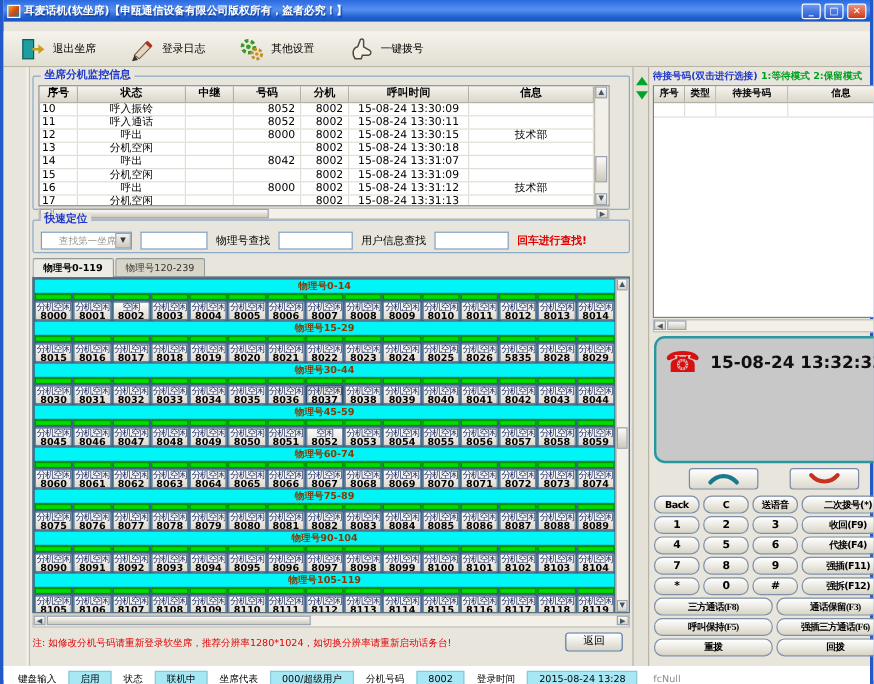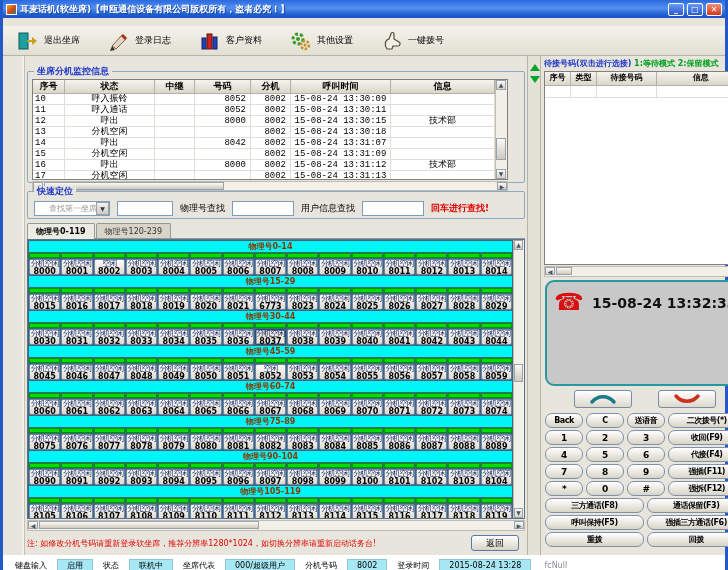--- a/index.html
+++ b/index.html
@@ -31,31 +31,31 @@
     background:#E4E1D6;}
   .split-arrow{width:0;height:0;border-left:5px solid transparent;border-right:5px solid transparent;
     position:absolute;left:2px;}
   .split-up{border-bottom:7px solid #00A428;top:8px;}
   .split-down{border-top:7px solid #00A428;top:20px;}
   .right-col{flex:1;display:flex;flex-direction:column;padding:2px 2px 0 3px;}
   
   .fs{position:relative;border:1px solid #8AAAC8;border-radius:2px;}
   .fs-legend{position:absolute;top:-6px;left:6px;background:#E8E5DC;padding:0 3px;
     font-size:9px;font-weight:bold;color:#2038C8;line-height:11px;}
-  .fs-monitor{margin-top:13px;height:112px;padding:7px 16px 2px 4px;flex:none;}
+  .fs-monitor{margin-top:5px;height:112px;padding:7px 16px 2px 4px;flex:none;}
   
   .mt{height:101px;display:flex;border:1px solid #808080;background:#fff;}
   .mt-main{flex:1;display:flex;flex-direction:column;overflow:hidden;}
   .mt-head{display:flex;height:14px;flex:none;}
   .mt-head .mt-c{background:linear-gradient(180deg,#F6F4EE,#DAD6CA);border-right:1px solid #B4B0A4;
     border-bottom:1px solid #B4B0A4;font-weight:bold;}
   .mt-c{font-size:9px;line-height:12px;text-align:center;overflow:hidden;white-space:nowrap;flex:none;}
   .mt-c0{width:32px;}.mt-c1{width:90px;}.mt-c2{width:40px;}.mt-c3{width:56px;}
   .mt-c4{width:40px;}.mt-c5{width:100px;}.mt-c6{flex:1;}
-  .mt-row{display:flex;height:11px;flex:none;border-bottom:1px solid #E0DED6;font-family:Liberation Mono, monospace;}
+  .mt-row{display:flex;height:11px;flex:none;border-bottom:1px solid #E0DED6;}
   .mt-row .mt-c{border-right:1px solid #E0DED6;line-height:10px;}
   .mt-row .mt-c0{text-align:left;padding-left:2px;}
   .mt-row .mt-c3,.mt-row .mt-c4{text-align:right;padding-right:4px;}
   
   .vsb{width:12px;flex:none;background:#F2F0E8;border-left:1px solid #C0BCB0;position:relative;}
   .hsb{height:10px;flex:none;background:#F2F0E8;border:1px solid #C0BCB0;position:relative;margin-top:1px;}
   .sb-btn{position:absolute;background:linear-gradient(180deg,#FBFAF6,#D6D2C6);border:1px solid #9AA2B2;
     color:#456;font-size:6px;line-height:8px;text-align:center;}
   .vsb .sb-btn{width:10px;height:10px;left:0;}
   .hsb .sb-btn{width:10px;height:8px;top:0;}
@@ -113,21 +113,21 @@
   .lcd-time{font-size:14px;font-weight:bold;color:#101010;margin-top:5px;white-space:nowrap;}
   
   .handset-row{height:20px;flex:none;display:flex;justify-content:center;gap:26px;margin-top:4px;}
   .handset-btn{width:58px;height:18px;border:1px solid #7A8AA8;border-radius:3px;
     background:linear-gradient(180deg,#FFFFFF,#DDD8CC);display:flex;align-items:center;justify-content:center;}
   .keypad{flex:1;padding:3px 1px;display:flex;flex-direction:column;gap:2px;}
   .kp-row{display:flex;gap:3px;height:15px;flex:none;}
   .k{border:1px solid #8090A8;border-radius:7px;background:linear-gradient(180deg,#FFFFFF,#D8D4C6);
     font-size:8px;font-weight:bold;color:#000;display:flex;align-items:center;justify-content:center;
     white-space:nowrap;overflow:hidden;letter-spacing:-0.5px;}
-  .k-s{width:38px;flex:none;}.k-w{flex:1;}.k-half{flex:1;}
+  .k-s{width:38px;flex:none;}.k-w{flex:1;}.k-half{flex:1;font-family:Liberation Serif, serif;}
   .k-digit{font-size:9px;}
   
   .statusbar{height:19px;flex:none;border-top:1px solid #FFFFFF;background:#ffffff;
     display:flex;align-items:center;font-size:8px;padding:0 5px;gap:3px;}
   .sb-label{padding:0 7px;white-space:nowrap;}
   .sb-value{background:#A8E8F4;border:1px solid #8CC8D8;height:13px;line-height:12px;
     padding:0 9px;text-align:center;white-space:nowrap;}
   .sb-extra{color:#8A8A96;margin-left:10px;}
 </style>
 </head>
@@ -160,30 +160,20 @@
             <path d="M4 15 L14 4 L18 8 L8 18 Z" fill="#E0D8C4" stroke="#806040"></path>
         <path d="M14 4 l4 4" stroke="#B03020" stroke-width="3"></path>
             <path d="M4 15 l-2 5 5-1 z" fill="#303030"></path>
           </svg>
       </span>
       <span>登录日志</span>
     </div>
     <div class="tbtn">
       <span class="ticon">
         <svg width="22" height="20">
-            <rect x="3" y="7" width="4" height="11" fill="#2244BB" stroke="#102060"></rect>
-        <rect x="8" y="3" width="5" height="15" fill="#CC2222" stroke="#601010"></rect>
-        <rect x="14" y="6" width="4" height="12" fill="#2244BB" stroke="#102060"></rect>
-          </svg>
-      </span>
-      <span>客户资料</span>
-    </div>
-    <div class="tbtn">
-      <span class="ticon">
-        <svg width="22" height="20">
             <circle cx="8" cy="8" r="5" fill="none" stroke="#3A9A2A" stroke-width="3" stroke-dasharray="3 2"></circle>
         <circle cx="8" cy="8" r="2" fill="#3A9A2A"></circle>
         <circle cx="15" cy="14" r="4" fill="none" stroke="#C89020" stroke-width="2.5" stroke-dasharray="2.5 1.5"></circle>
         <circle cx="15" cy="14" r="1.5" fill="#C89020"></circle>
           </svg>
       </span>
       <span>其他设置</span>
     </div>
     <div class="tbtn">
       <span class="ticon">
@@ -481,21 +471,21 @@
                   <div class="cell-green"></div>
                   <div class="cell-btn">
                     <div class="cell-state">分机空闲</div>
                     <div class="cell-num">8021</div>
                   </div>
                 </div>
                 <div class="cell">
                   <div class="cell-green"></div>
                   <div class="cell-btn">
                     <div class="cell-state">分机空闲</div>
-                    <div class="cell-num">6773</div>
+                    <div class="cell-num">8022</div>
                   </div>
                 </div>
                 <div class="cell">
                   <div class="cell-green"></div>
                   <div class="cell-btn">
                     <div class="cell-state">分机空闲</div>
                     <div class="cell-num">8023</div>
                   </div>
                 </div>
                 <div class="cell">
@@ -516,21 +506,21 @@
                   <div class="cell-green"></div>
                   <div class="cell-btn">
                     <div class="cell-state">分机空闲</div>
                     <div class="cell-num">8026</div>
                   </div>
                 </div>
                 <div class="cell">
                   <div class="cell-green"></div>
                   <div class="cell-btn">
                     <div class="cell-state">分机空闲</div>
-                    <div class="cell-num">8027</div>
+                    <div class="cell-num">5835</div>
                   </div>
                 </div>
                 <div class="cell">
                   <div class="cell-green"></div>
                   <div class="cell-btn">
                     <div class="cell-state">分机空闲</div>
                     <div class="cell-num">8028</div>
                   </div>
                 </div>
                 <div class="cell">

